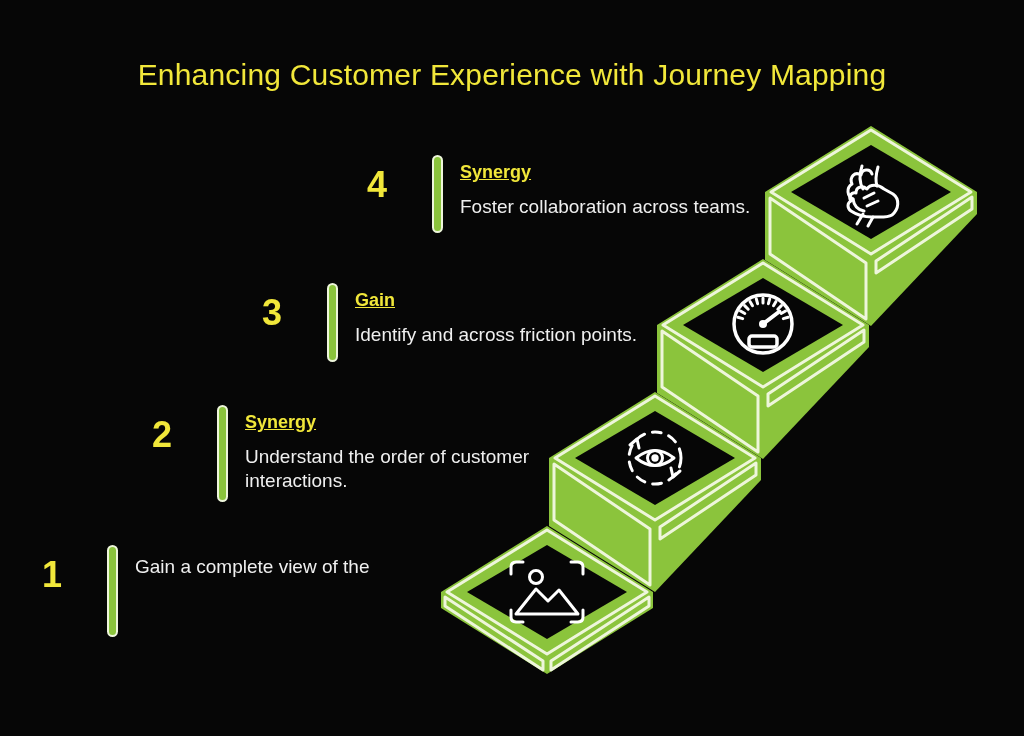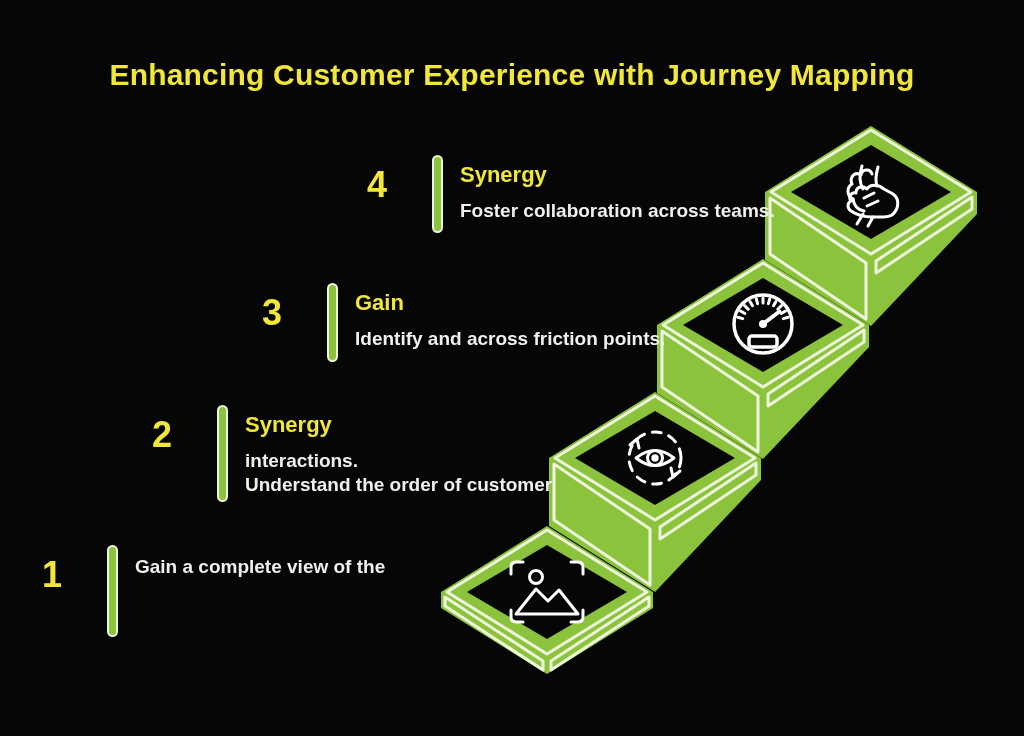--- a/index.html
+++ b/index.html
@@ -2,40 +2,40 @@
 <html><head>
 <meta charset="utf-8">
 <style>
   html,body{margin:0;padding:0;background:#060606;}
   #canvas{
     position:relative;width:1024px;height:736px;background:#060606;
     overflow:hidden;font-family:"Liberation Sans",sans-serif;
   }
   .title{
     position:absolute;top:58px;left:0;width:100%;text-align:center;
-    font-size:30px;font-weight:700;color:#f1e73a;letter-spacing:.2px;
+    font-size:30px;font-weight:400;color:#f1e73a;letter-spacing:.2px;
   }
   .stair-svg{position:absolute;left:0;top:0;}
   .step{position:absolute;display:flex;align-items:flex-start;}
   .num{
     width:55px;text-align:right;padding-top:14px;
     font-size:36px;font-weight:700;color:#f1e73a;line-height:1;
   }
   .bar{
     width:11px;margin-left:45px;margin-top:2px;box-sizing:border-box;
     background:#8bc43c;border:2px solid #eef6db;border-radius:6px;
   }
   .s1 .bar{height:92px}
   .s2 .bar{height:97px}
   .s3 .bar{height:79px}
   .s4 .bar{height:78px}
   .txt{margin-left:17px;}
-  .label{font-size:22px;font-weight:700;color:#f1e73a;margin-top:10px;line-height:1.1;}
+  .label{font-size:18px;font-weight:700;color:#f1e73a;margin-top:10px;line-height:1.1;text-decoration:underline;}
   .desc{font-size:19px;color:#efefef;line-height:24px;margin-top:12px;white-space:nowrap;}
-  .desc div{min-height:0;font-weight:bold;}
+  .desc div{min-height:0;}
   .green{fill:#8bc43c;}
   .inset{fill:none;stroke:#eef6db;stroke-width:3;stroke-linejoin:round;}
   .blackface{fill:#060606;}
   .icon{fill:none;stroke:#ffffff;stroke-width:3;stroke-linecap:round;stroke-linejoin:round;}
 </style>
 </head>
 <body>
 
 <div id="canvas">
 
@@ -129,22 +129,22 @@
       </div>
     </div>
   </div>
 
   <div class="step s2" style="left:117px;top:403px;">
     <div class="num">2</div>
     <div class="bar"></div>
     <div class="txt">
       <div class="label">Synergy</div>
       <div class="desc">
+        <div>Understand the order of customer</div>
         <div>interactions.</div>
-        <div>Understand the order of customer</div>
       </div>
     </div>
   </div>
 
   <div class="step s3" style="left:227px;top:281px;">
     <div class="num">3</div>
     <div class="bar"></div>
     <div class="txt">
       <div class="label">Gain</div>
       <div class="desc">

